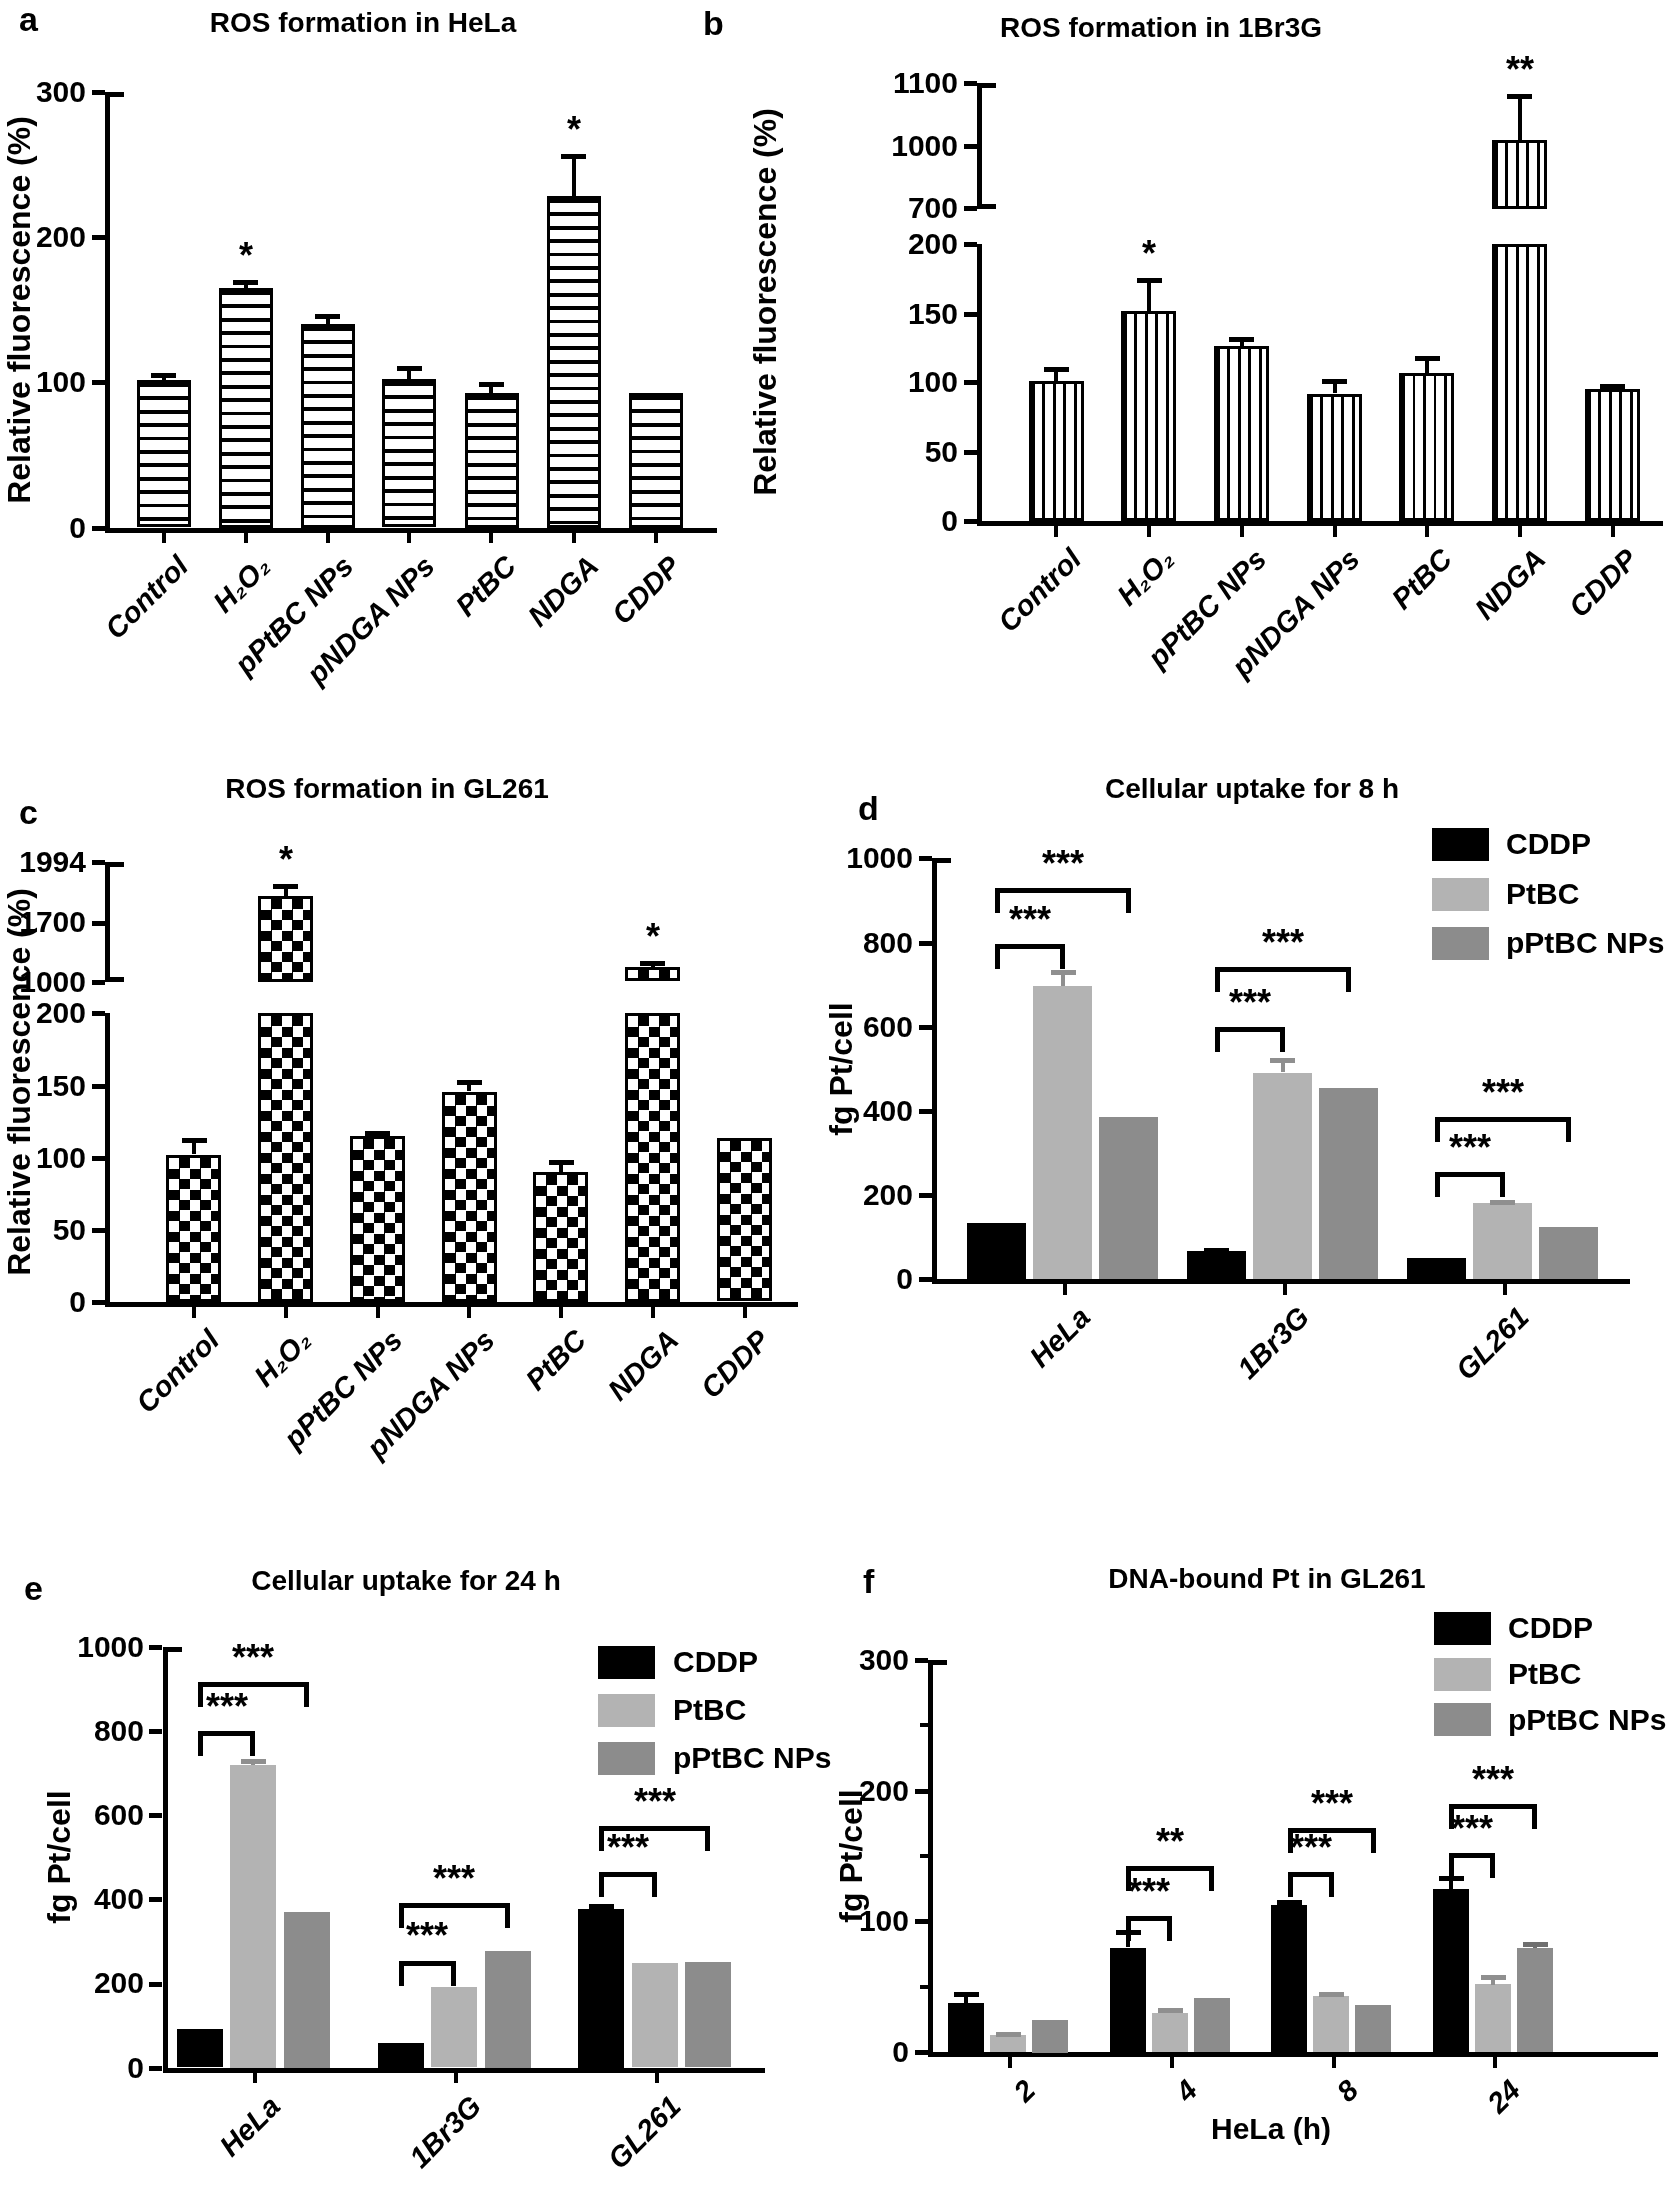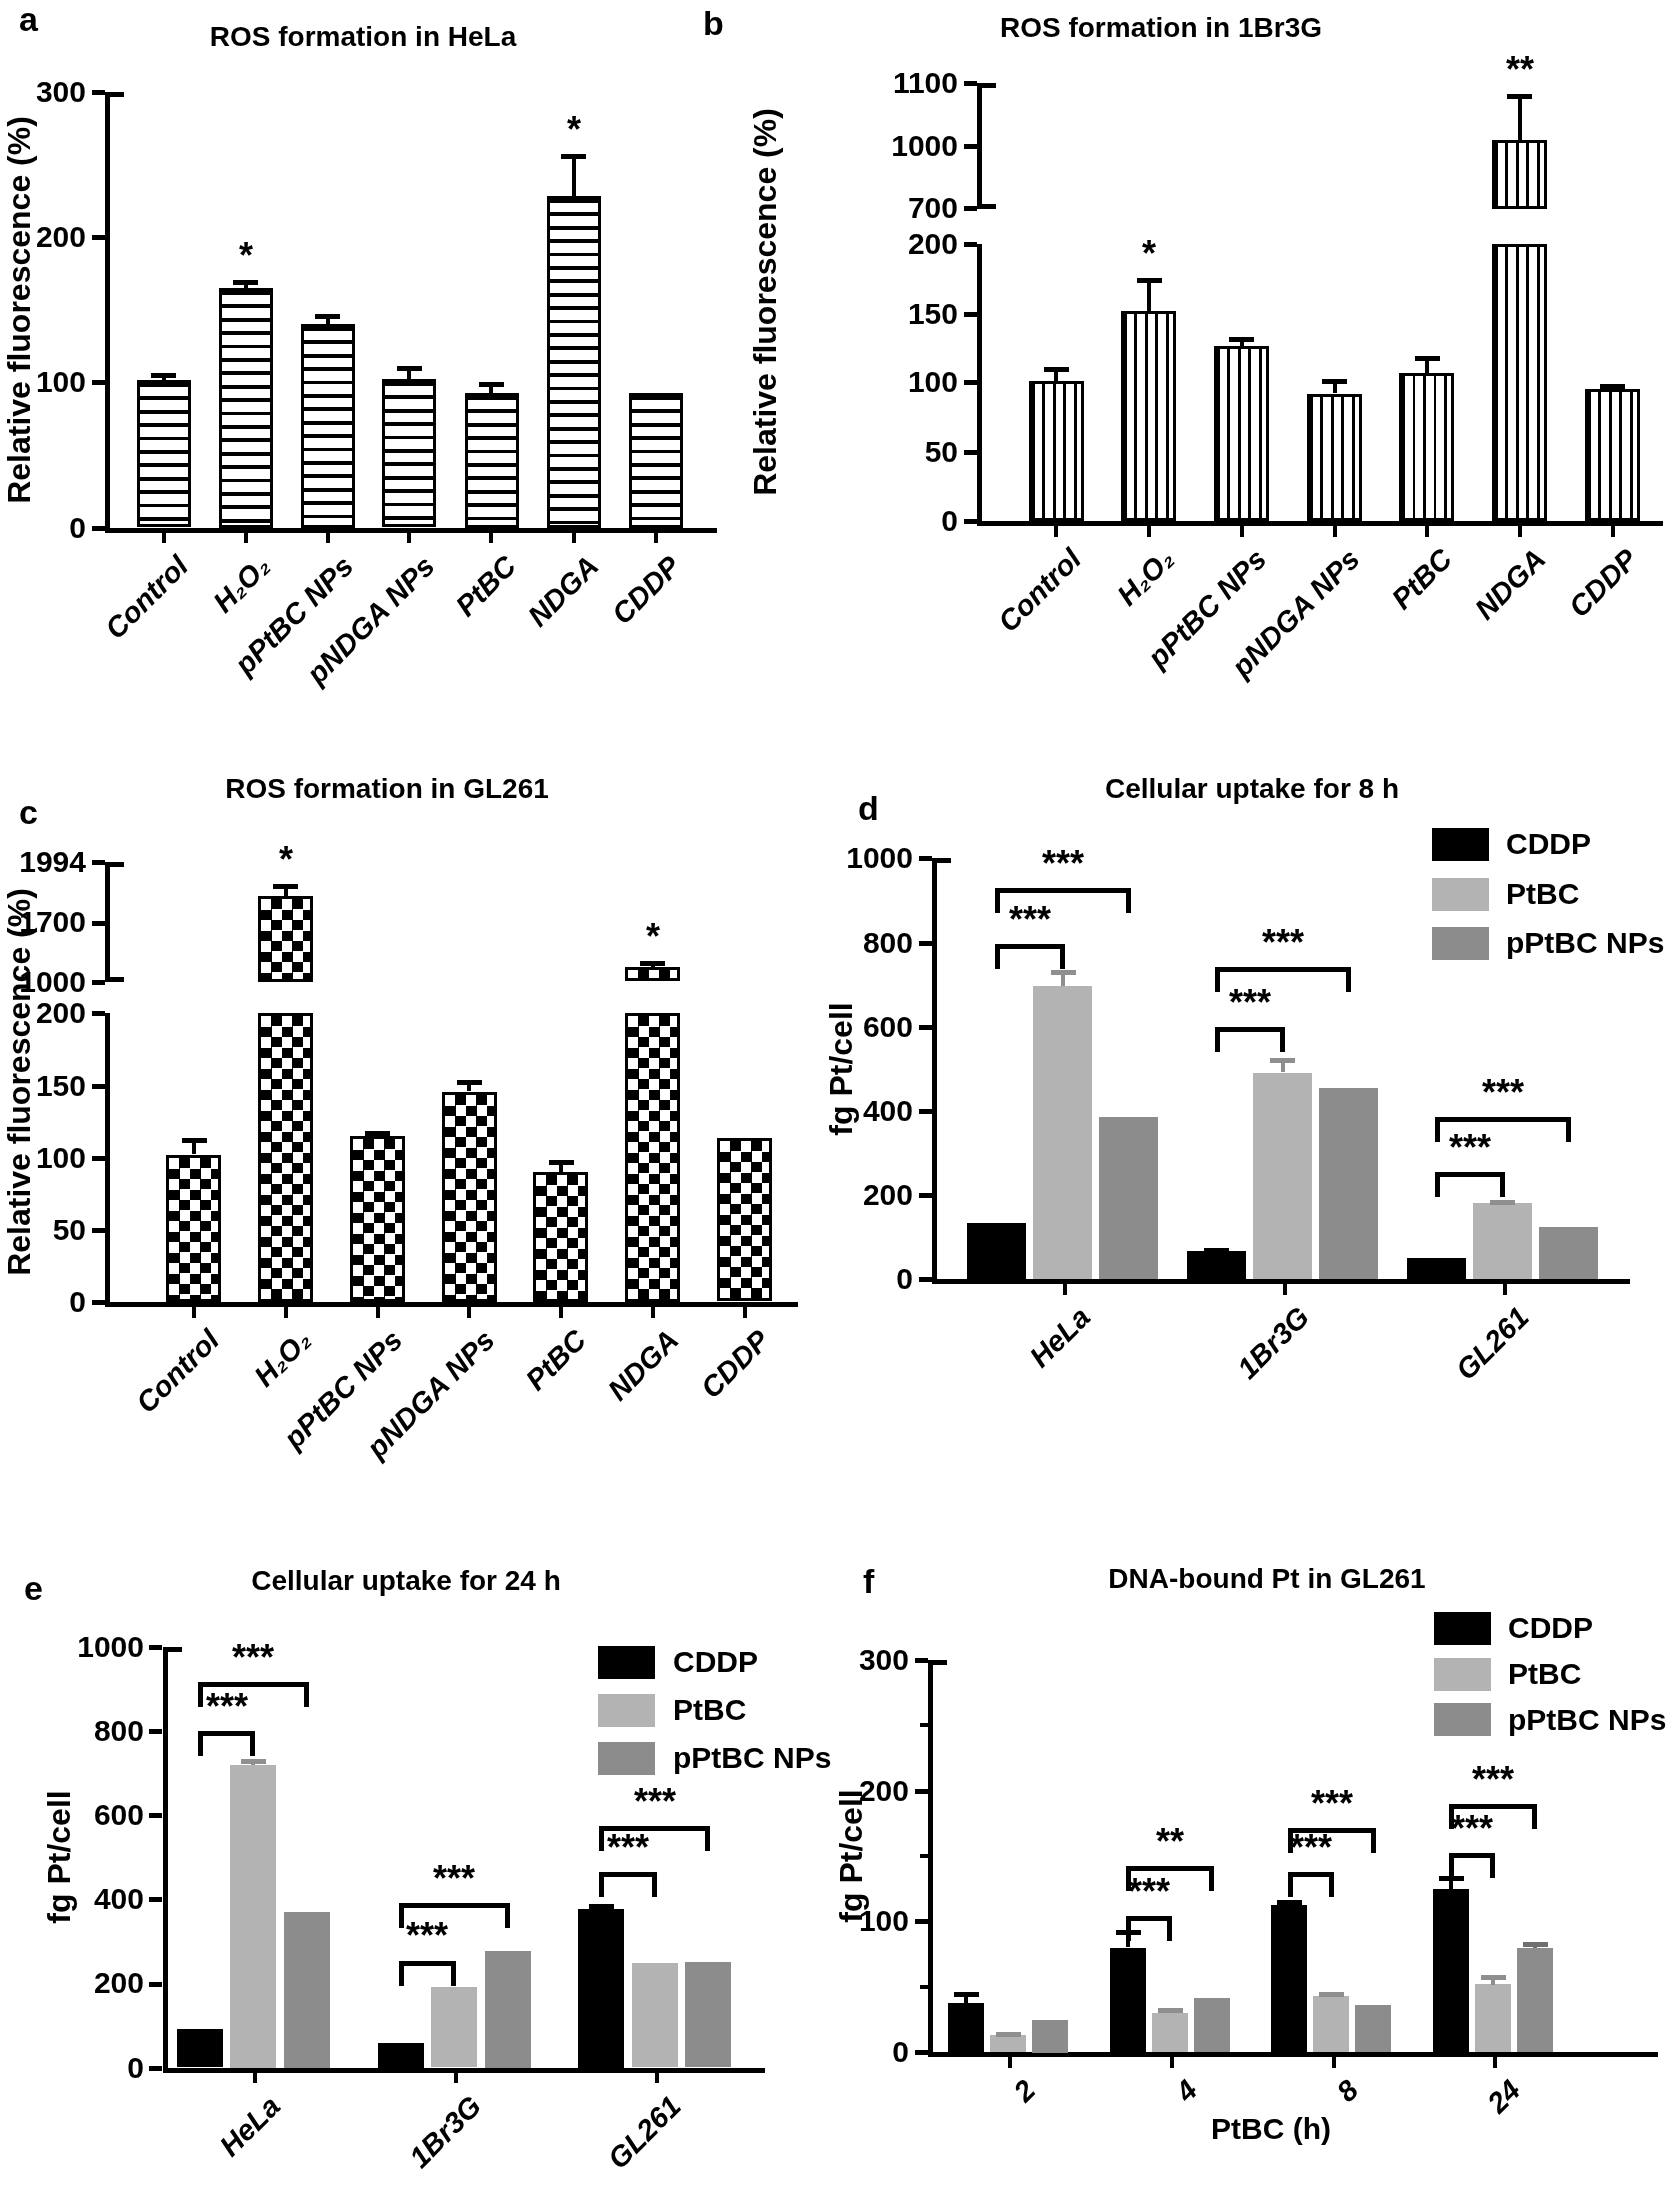--- a/index.html
+++ b/index.html
@@ -23,21 +23,21 @@
   .pat-v { background-image:repeating-linear-gradient(to right,#000 0 2.9px,transparent 2.9px 10.5px); }
   .pat-c { background-image:repeating-conic-gradient(#000 0% 25%,transparent 0% 50%); background-size:21px 21px; }
   .ink { background:#000; }
 </style>
 </head>
 <body>
 
 <div class="figure">
   <section class="panel">
     <div class="abs panel-letter" style="left: 19px; top: 1.9px;">a</div>
-    <div class="abs panel-title" style="left: 363px; top: 22px;">ROS formation in HeLa</div>
+    <div class="abs panel-title" style="left: 363px; top: 8px;">ROS formation in HeLa</div>
     <div class="abs ylab" style="left: 19px; top: 310px;">Relative fluorescence (%)</div>
     <div class="plot">
         <div class="abs ink" style="left: 105px; top: 92px; width: 4.8px; height: 436px;"></div>
         <div class="abs ink" style="left: 105px; top: 92px; width: 19px; height: 4.8px;"></div>
         <div class="abs ink" style="left: 92px; top: 526px; width: 13.4px; height: 4.8px;"></div>
         <div class="abs tickr" style="right: 1587px; top: 528px;">0</div>
         <div class="abs ink" style="left: 92px; top: 380px; width: 13.4px; height: 4.8px;"></div>
         <div class="abs tickr" style="right: 1587px; top: 382px;">100</div>
         <div class="abs ink" style="left: 92px; top: 235px; width: 13.4px; height: 4.8px;"></div>
         <div class="abs tickr" style="right: 1587px; top: 237px;">200</div>
@@ -355,21 +355,21 @@
         <div class="abs" style="left: 598px; top: 1694px; width: 57px; height: 32.5px; background: rgb(179, 179, 179);"></div>
         <div class="abs legend-label" style="left: 673px; top: 1710px;">PtBC</div>
         <div class="abs" style="left: 598px; top: 1742px; width: 57px; height: 32.5px; background: rgb(140, 140, 140);"></div>
         <div class="abs legend-label" style="left: 673px; top: 1758px;">pPtBC NPs</div>
       </div>
   </section>
   <section class="panel">
     <div class="abs panel-letter" style="left: 863px; top: 1564px;">f</div>
     <div class="abs panel-title" style="left: 1267px; top: 1564px;">DNA-bound Pt in GL261</div>
     <div class="abs ylab" style="left: 851px; top: 1856px;">fg Pt/cell</div>
-    <div class="abs xaxis-title" style="left: 1271px; top: 2114px;">PtBC (h)</div>
+    <div class="abs xaxis-title" style="left: 1271px; top: 2114px;">HeLa (h)</div>
     <div class="plot">
         <div class="abs ink" style="left: 928px; top: 1660px; width: 4.8px; height: 392px;"></div>
         <div class="abs ink" style="left: 928px; top: 1660px; width: 19px; height: 4.8px;"></div>
         <div class="abs ink" style="left: 915px; top: 2050px; width: 13.4px; height: 4.8px;"></div>
         <div class="abs tickr" style="right: 764px; top: 2052px;">0</div>
         <div class="abs ink" style="left: 915px; top: 1919px; width: 13.4px; height: 4.8px;"></div>
         <div class="abs tickr" style="right: 764px; top: 1921px;">100</div>
         <div class="abs ink" style="left: 915px; top: 1789px; width: 13.4px; height: 4.8px;"></div>
         <div class="abs tickr" style="right: 764px; top: 1791px;">200</div>
         <div class="abs ink" style="left: 915px; top: 1658px; width: 13.4px; height: 4.8px;"></div>

